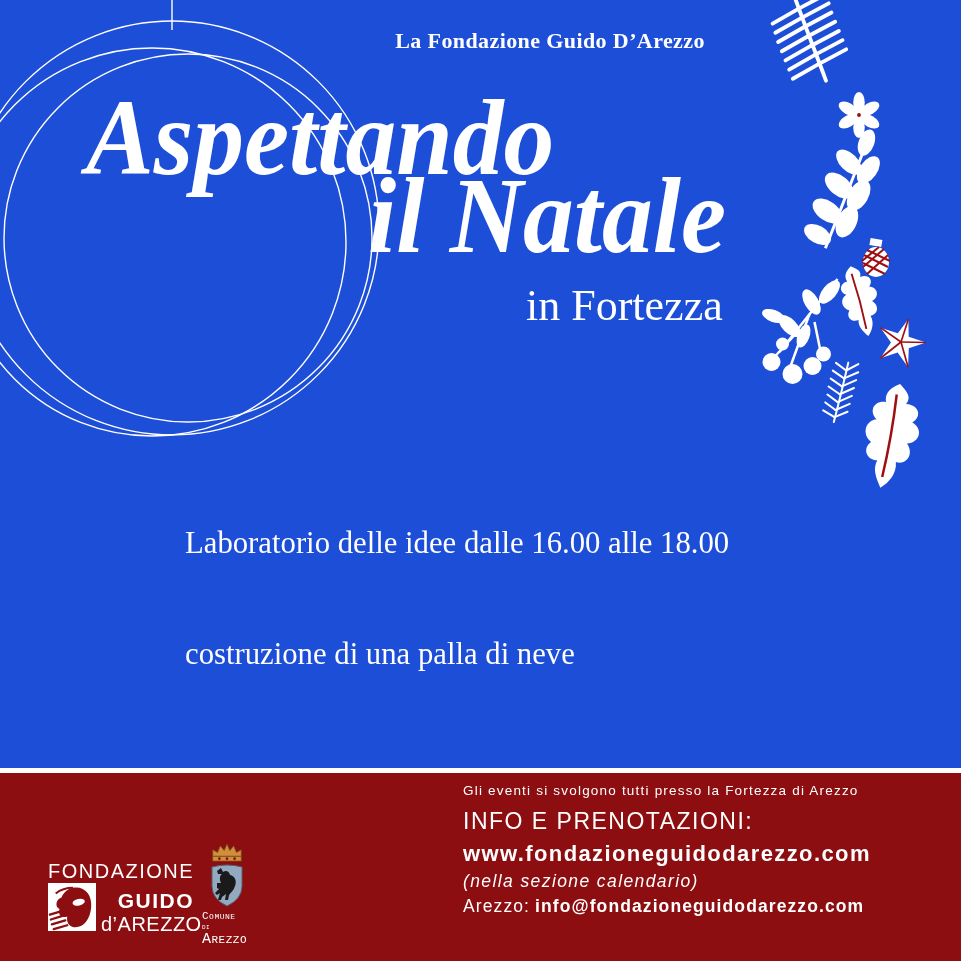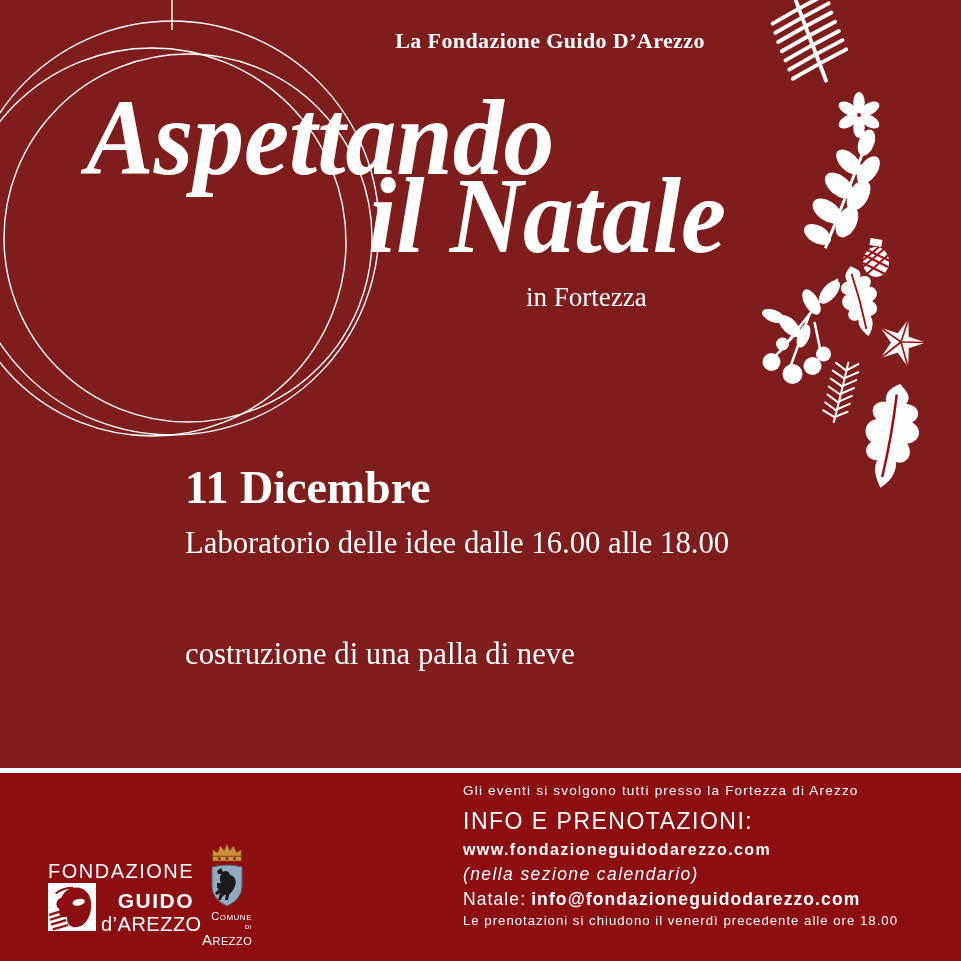--- a/index.html
+++ b/index.html
@@ -1,37 +1,37 @@
 <!DOCTYPE html>
 <html><head>
 <meta charset="utf-8">
 <style>
   html,body{margin:0;padding:0;background:#333;}
   .poster{
     position:relative;width:961px;height:961px;overflow:hidden;
-    background:#7f1d1d;color:#fff;
+    background:#1d4ed8;color:#fff;
     font-family:"Liberation Serif", serif;
   }
   .abs{position:absolute;}
   svg{display:block;}
 
   
   .rings{position:absolute;left:-45px;top:0;}
   .rings circle,.rings line{stroke:#fff;stroke-width:1.4;fill:none;}
 
   
   .presenter-block{position:absolute;left:140px;top:28px;width:820px;text-align:center;line-height:1.18;}
   .presenter{font-size:22px;font-weight:bold;letter-spacing:.4px;}
   .presents{font-size:18px;font-style:italic;}
 
   
   .title-line{position:absolute;line-height:1;white-space:nowrap;transform-origin:left top;}
   .t1{left:86px;top:84px;font-size:108px;font-style:italic;font-weight:600;transform:scaleX(.94);}
   .t2{left:368px;top:162px;font-size:108px;font-style:italic;font-weight:600;transform:scaleX(.94);}
-  .t3{left:526px;top:284px;font-size:27px;}
+  .t3{left:526px;top:284px;font-size:44px;}
 
   
   .ev{position:absolute;left:185px;line-height:1;white-space:nowrap;transform-origin:left top;}
   .e-date{top:465px;font-size:46px;font-weight:bold;}
   .e-schedule{top:526px;font-size:32px;transform:scaleX(.96);}
   .e-work{top:577px;font-size:46px;font-weight:bold;}
   .e-sub{top:637px;font-size:32px;transform:scaleX(.96);}
 
   
   .divider{position:absolute;left:0;top:768px;width:961px;height:5px;background:#fff;}
@@ -40,33 +40,33 @@
 
   
   .fgda{position:absolute;left:48px;top:88px;width:146px;}
   .fgda-top{font-size:20px;letter-spacing:1.5px;line-height:1;margin-bottom:2px;font-weight:400;}
   .fgda-row{display:flex;gap:5px;}
   .fgda-names{width:93px;text-align:right;line-height:1;padding-top:7px;}
   .fgda-guido{font-size:21px;font-weight:bold;letter-spacing:1.5px;margin-bottom:3px;}
   .fgda-arezzo{font-size:20px;letter-spacing:.5px;}
 
   
-  .comune{position:absolute;left:202px;top:70px;width:50px;text-align:right;
-          font-family:Liberation Sans, sans-serif;}
+  .comune{position:absolute;left:202px;top:70px;width:50px;text-align:left;
+          font-family:Liberation Mono, monospace;}
   .comune svg{margin:0 auto;}
   .comune-name{margin-top:3px;font-variant:small-caps;letter-spacing:.5px;line-height:1;}
   .cn1{font-size:11px;}
   .cn2{font-size:8px;margin:1px 0;}
   .cn3{font-size:15px;}
 
   
   .contact{position:absolute;left:463px;top:10px;line-height:1.25;white-space:nowrap;}
   .c1{font-size:13.5px;letter-spacing:1.2px;margin-bottom:7px;}
   .c2{font-size:23px;letter-spacing:1.5px;margin-bottom:4px;}
-  .c3{font-size:16px;font-weight:bold;letter-spacing:1.4px;margin-bottom:4px;}
+  .c3{font-size:22px;font-weight:bold;letter-spacing:1.4px;margin-bottom:4px;}
   .c4{font-size:17.5px;letter-spacing:1.4px;margin-bottom:3px;font-style:italic;}
   .c5{font-size:17.5px;letter-spacing:1.1px;margin-bottom:3px;}
   .c6{font-size:19px;letter-spacing:1.5px;margin-bottom:3px;}
   .c7{font-size:13.2px;letter-spacing:1px;}
   .bold{font-weight:bold;}
   .ph{font-weight:bold;letter-spacing:2.5px;}
   .lbl{margin-right:5px;}
 </style>
 </head>
 <body>
@@ -205,21 +205,20 @@
       <line x1="16" y1="57" x2="28" y2="50"></line>
         <line x1="16" y1="57" x2="4" y2="52"></line>
     </g>
   </svg>
 
   <svg class="abs" style="left:860px;top:380px;transform:rotate(10deg)" width="62" height="112" viewBox="0 0 40 70">
     <path fill="#fff" d="M20,1 C25,5 29,8 26,13 C34,12 38,19 32,24 C40,27 39,36 31,38 C37,44 33,52 26,51 C28,58 24,65 19,69 C15,63 12,58 14,52 C7,53 3,46 8,41 C1,37 2,28 9,26 C3,22 5,14 13,14 C11,8 15,4 20,1 Z"></path>
     <path d="M19,8 C20,25 20,45 19,62" stroke="#9e0f13" stroke-width="1.6" fill="none"></path>
   </svg>
 
-  <div class="ev e-date">11 Dicembre</div>
   <div class="ev e-schedule">Laboratorio delle idee dalle 16.00 alle 18.00</div>
   <div class="ev e-sub">costruzione di una palla di neve</div>
 
   <div class="divider"></div>
 
   <div class="footer">
 
     <div class="fgda">
       <div class="fgda-top">FONDAZIONE</div>
       <div class="fgda-row">
@@ -260,19 +259,18 @@
         <div class="cn3">Arezzo</div>
       </div>
     </div>
 
     <div class="contact">
       <div class="c1">Gli eventi si svolgono tutti presso la Fortezza di Arezzo</div>
       <div class="c2">INFO E PRENOTAZIONI:</div>
       <div class="c3">www.fondazioneguidodarezzo.com</div>
       <div class="c4">(nella sezione calendario)</div>
       <div class="c5">
-        <span class="lbl">Natale:</span><span class="bold">info@fondazioneguidodarezzo.com</span>
+        <span class="lbl">Arezzo:</span><span class="bold">info@fondazioneguidodarezzo.com</span>
       </div>
-      <div class="c7">Le prenotazioni si chiudono il venerdì precedente alle ore 18.00</div>
     </div>
   </div>
 
 </div>
 
 </body></html>

